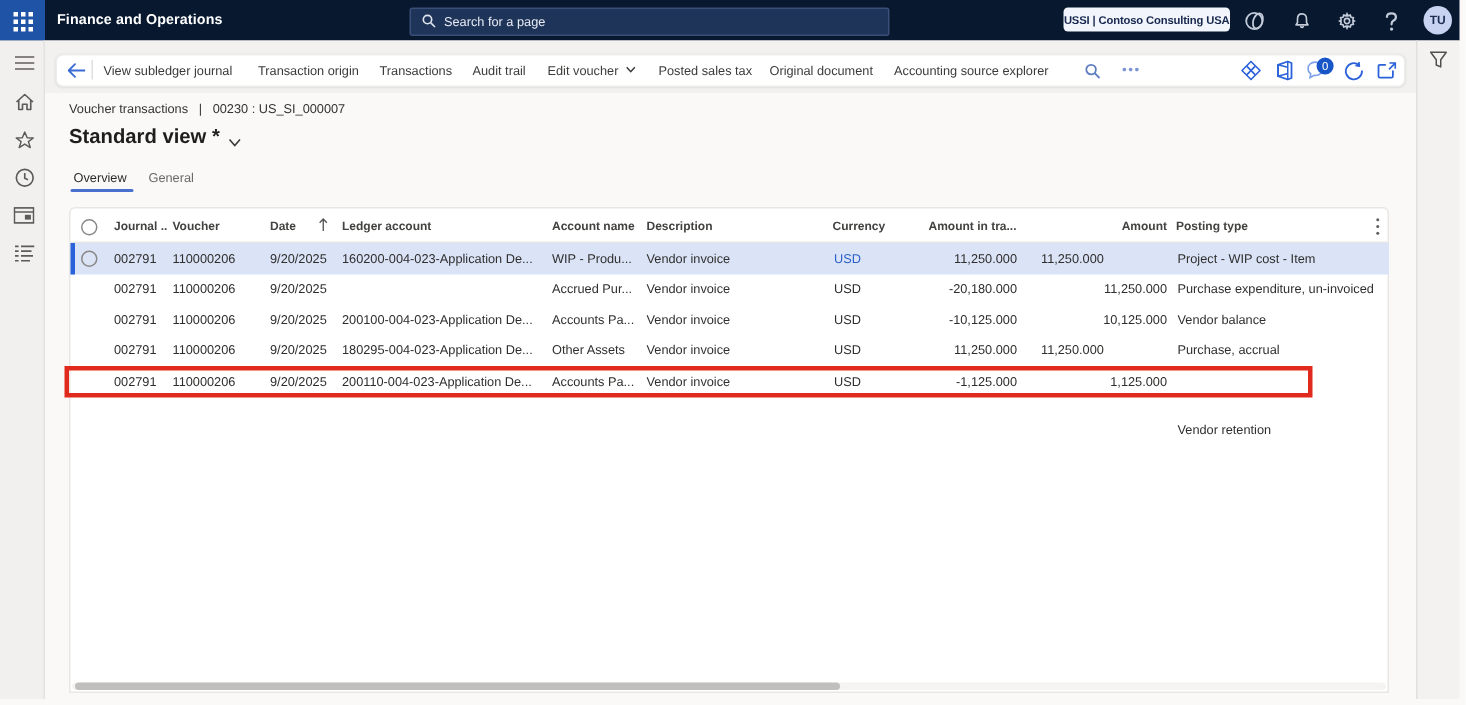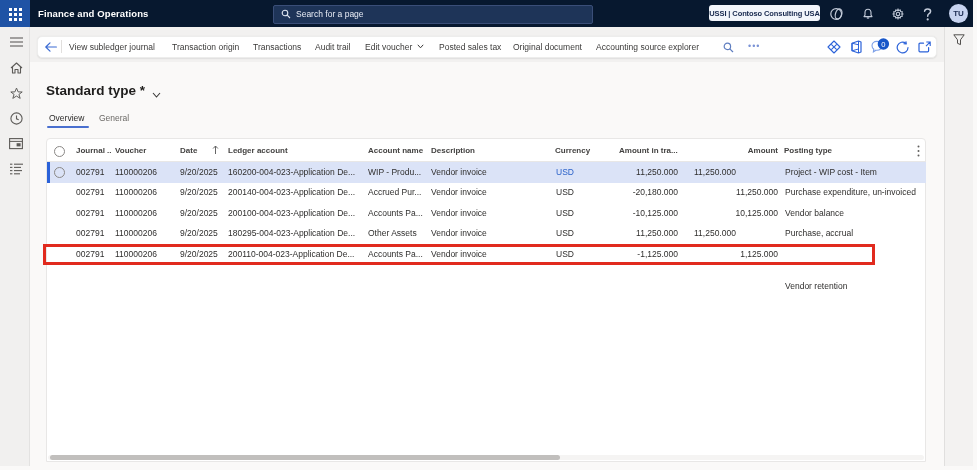--- a/index.html
+++ b/index.html
@@ -174,21 +174,22 @@
     </svg>
   <svg class="abs" style="left:896px;top:41px" width="13" height="13" viewBox="0 0 13 13">
       <path d="M 9.9 2.2 A 5.4 5.4 0 1 0 12 6.5" fill="none" stroke="#2b62d9" stroke-width="1.2" stroke-linecap="round"></path>
       <path d="M9.9 0.4 L10.2 3 L7.6 2.6" fill="none" stroke="#2b62d9" stroke-width="1.2" stroke-linejoin="round"></path>
     </svg>
   <svg class="abs" style="left:918px;top:41px" width="13" height="12" viewBox="0 0 13 12">
       <path d="M5.5 2.2 L2 2.2 Q1 2.2 1 3.2 L1 9.8 Q1 10.8 2 10.8 L9.6 10.8 Q10.6 10.8 10.6 9.8 L10.6 6.5" fill="none" stroke="#2b62d9" stroke-width="1.2" stroke-linecap="round"></path>
       <path d="M8.3 1 L12.2 1 L12.2 4.9 M12 1.2 L8 5.2" fill="none" stroke="#2b62d9" stroke-width="1.1"></path>
     </svg>
 
-  <div class="abs" id="title">Standard type *</div>
+  <div class="abs" id="crumb">Voucher transactions&nbsp;&nbsp;&nbsp;|&nbsp;&nbsp;&nbsp;00230 : US_SI_000007</div>
+  <div class="abs" id="title">Standard view *</div>
   <svg class="abs" style="left:152px;top:92px" width="9" height="6" viewBox="0 0 9 6">
       <path d="M1 1 L4.5 5 L8 1" fill="none" stroke="#3b3a39" stroke-width="1.1"></path>
     </svg>
   <div class="abs" id="tab1">Overview</div>
   <div class="abs" id="tab2">General</div>
   <div class="abs" id="tabline"></div>
 
   <div class="abs" id="grid"></div>
   <div class="abs" id="selrow"></div>
   <div class="abs" id="selbar"></div>
@@ -222,21 +223,20 @@
   <div class="gd" style="left:368px;top:162px;">WIP - Produ...</div>
   <div class="gd" style="left:431px;top:162px;">Vendor invoice</div>
   <div class="gd" style="left:556px;top:162px;color:#2b62c9;">USD</div>
   <div class="gd num" style="left:598px;top:162px;width:80px;">11,250.000</div>
   <div class="gd" style="left:694px;top:162px;">11,250.000</div>
   <div class="gd" style="left:785px;top:162px;">Project - WIP cost - Item</div>
 
   <div class="gd" style="left:76px;top:182px;">002791</div>
   <div class="gd" style="left:115px;top:182px;">110000206</div>
   <div class="gd" style="left:180px;top:182px;">9/20/2025</div>
-  <div class="gd" style="left:228px;top:182px;">200140-004-023-Application De...</div>
   <div class="gd" style="left:368px;top:182px;">Accrued Pur...</div>
   <div class="gd" style="left:431px;top:182px;">Vendor invoice</div>
   <div class="gd" style="left:556px;top:182px;">USD</div>
   <div class="gd num" style="left:598px;top:182px;width:80px;">-20,180.000</div>
   <div class="gd num" style="left:698px;top:182px;width:80px;">11,250.000</div>
   <div class="gd" style="left:785px;top:182px;">Purchase expenditure, un-invoiced</div>
 
   <div class="gd" style="left:76px;top:203px;">002791</div>
   <div class="gd" style="left:115px;top:203px;">110000206</div>
   <div class="gd" style="left:180px;top:203px;">9/20/2025</div>

